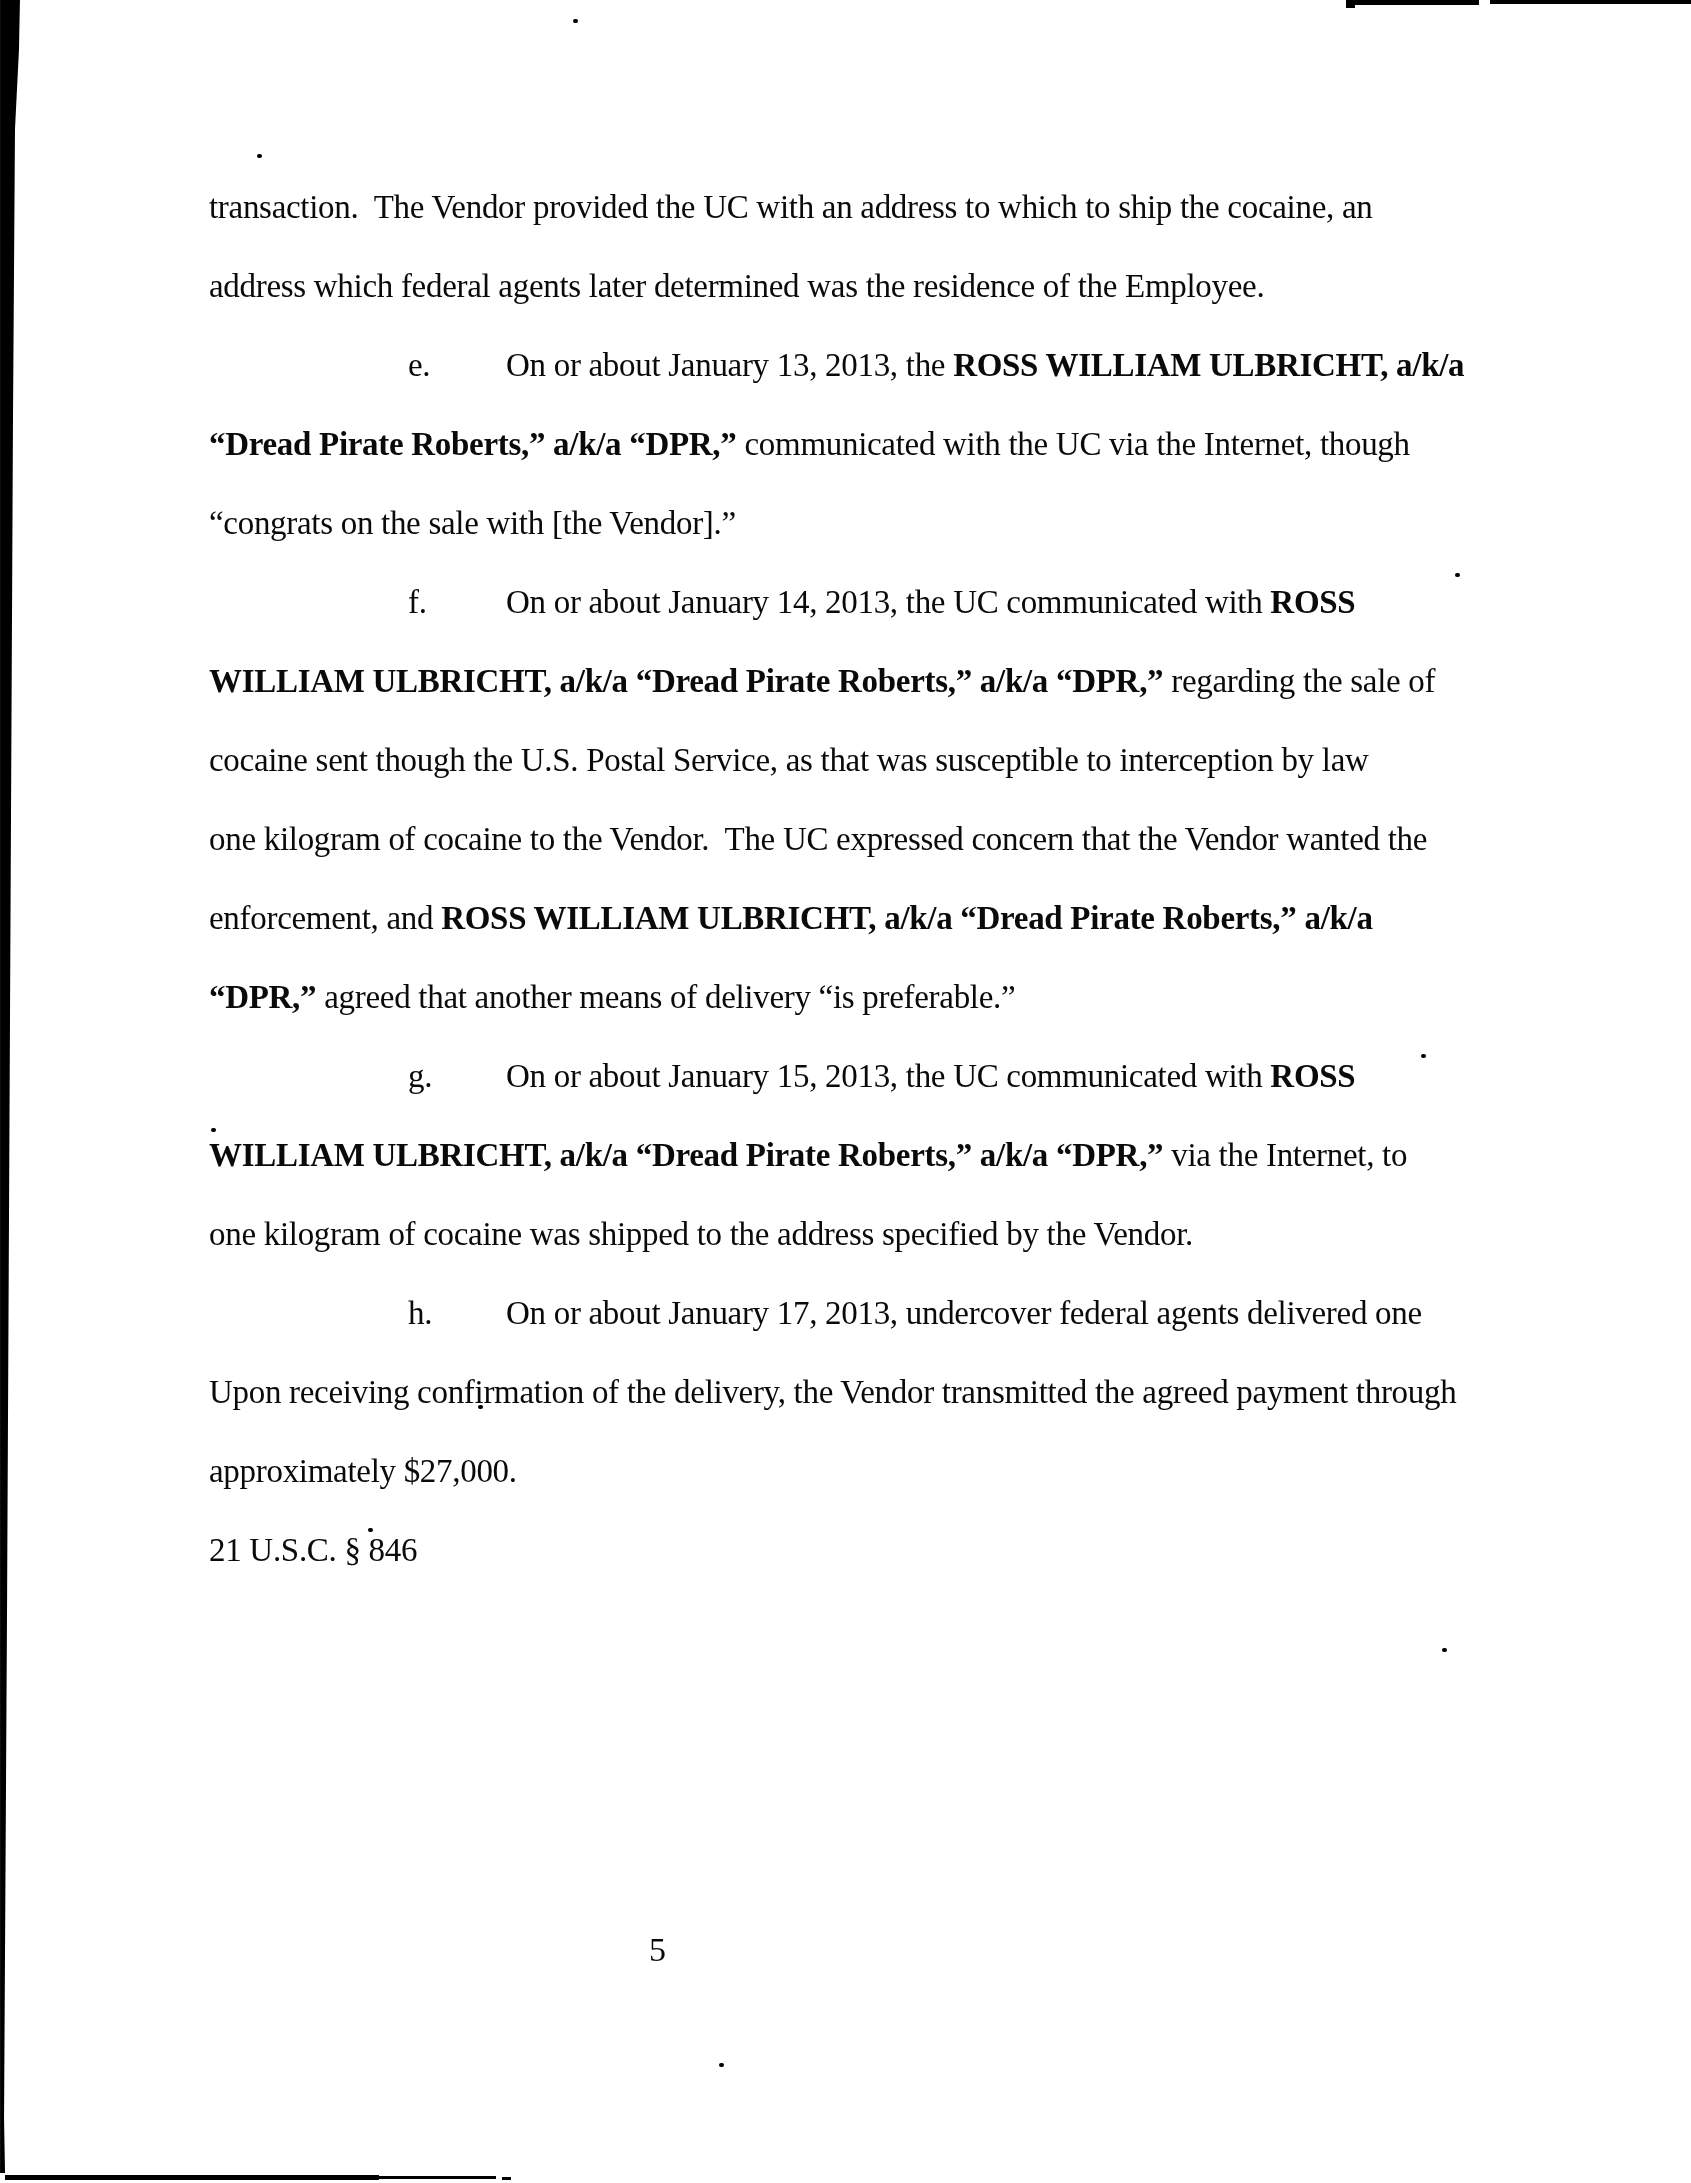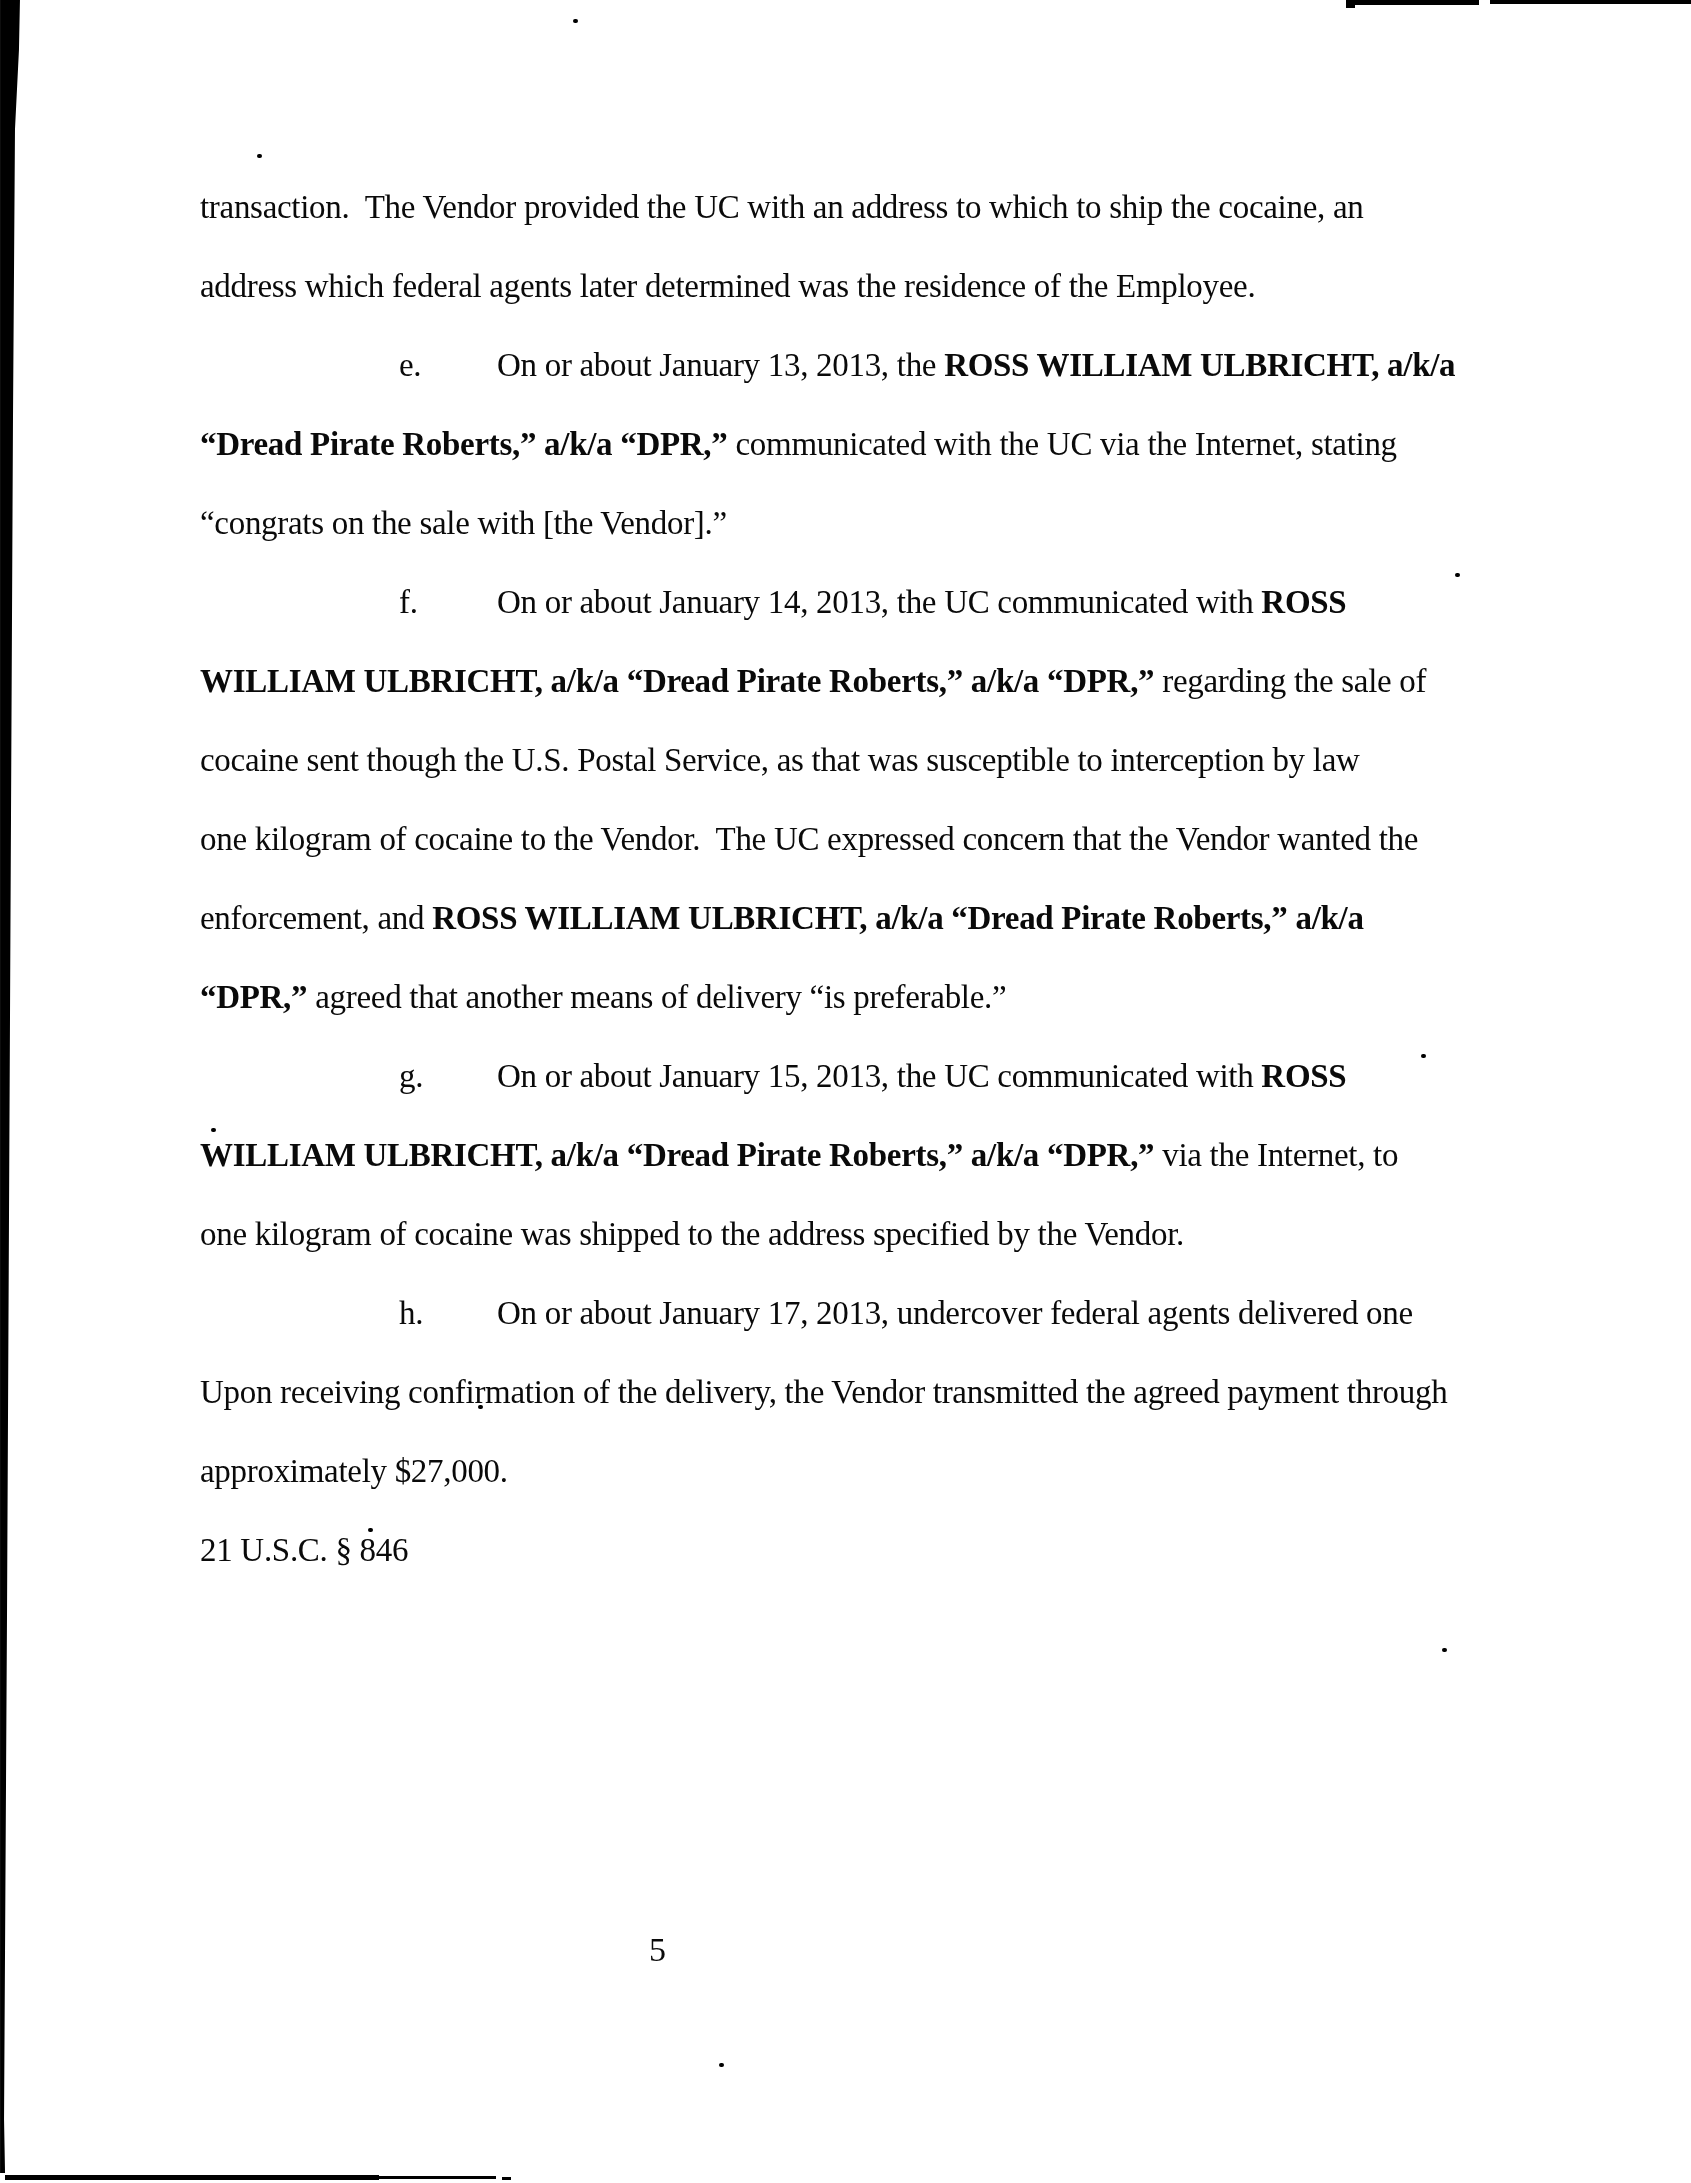--- a/index.html
+++ b/index.html
@@ -7,21 +7,21 @@
     width:1692px;height:2183px;
     background:#ffffff;
     position:relative;
     overflow:hidden;
     font-family:"Liberation Serif","DejaVu Serif",serif;
     color:#0a0a0a;
   }
   
   .doc{
     position:absolute;
-    left:200px;
+    left:209px;
     top:168px;
     width:1294px;
   }
   .line{
     height:79px;
     line-height:79px;
     font-size:33px;
     letter-spacing:-0.3px;
     white-space:nowrap;
   }
@@ -63,21 +63,21 @@
 <div class="artifact" style="left:1490px;top:0;width:202px;height:4px;"></div>
 
 <div class="artifact" style="left:5px;top:2175px;width:374px;height:5px;"></div>
 <div class="artifact" style="left:379px;top:2176px;width:117px;height:3px;"></div>
 <div class="artifact" style="left:502px;top:2177px;width:9px;height:3px;"></div>
 
 <div class="doc" id="doc">
     <div class="line"><span>transaction.&nbsp; The Vendor provided the UC with an address to which to ship the cocaine, an</span></div>
     <div class="line"><span>address which federal agents later determined was the residence of the Employee.</span></div>
     <div class="line indent"><span class="para-label">e.</span><span>On or about January 13, 2013, the </span><b>ROSS WILLIAM ULBRICHT, a/k/a</b></div>
-    <div class="line"><b>“Dread Pirate Roberts,” a/k/a “DPR,”</b><span> communicated with the UC via the Internet, stating</span></div>
+    <div class="line"><b>“Dread Pirate Roberts,” a/k/a “DPR,”</b><span> communicated with the UC via the Internet, though</span></div>
     <div class="line"><span>“congrats on the sale with [the Vendor].”</span></div>
     <div class="line indent"><span class="para-label">f.</span><span>On or about January 14, 2013, the UC communicated with </span><b>ROSS</b></div>
     <div class="line"><b>WILLIAM ULBRICHT, a/k/a “Dread Pirate Roberts,” a/k/a “DPR,”</b><span> regarding the sale of</span></div>
     <div class="line"><span>cocaine sent though the U.S. Postal Service, as that was susceptible to interception by law</span></div>
     <div class="line"><span>one kilogram of cocaine to the Vendor.&nbsp; The UC expressed concern that the Vendor wanted the</span></div>
     <div class="line"><span>enforcement, and </span><b>ROSS WILLIAM ULBRICHT, a/k/a “Dread Pirate Roberts,” a/k/a</b></div>
     <div class="line"><b>“DPR,”</b><span> agreed that another means of delivery “is preferable.”</span></div>
     <div class="line indent"><span class="para-label">g.</span><span>On or about January 15, 2013, the UC communicated with </span><b>ROSS</b></div>
     <div class="line"><b>WILLIAM ULBRICHT, a/k/a “Dread Pirate Roberts,” a/k/a “DPR,”</b><span> via the Internet, to</span></div>
     <div class="line"><span>one kilogram of cocaine was shipped to the address specified by the Vendor.</span></div>

